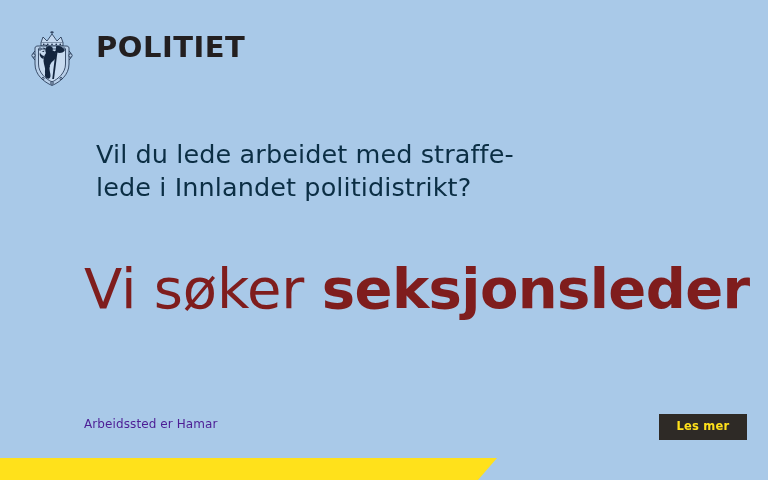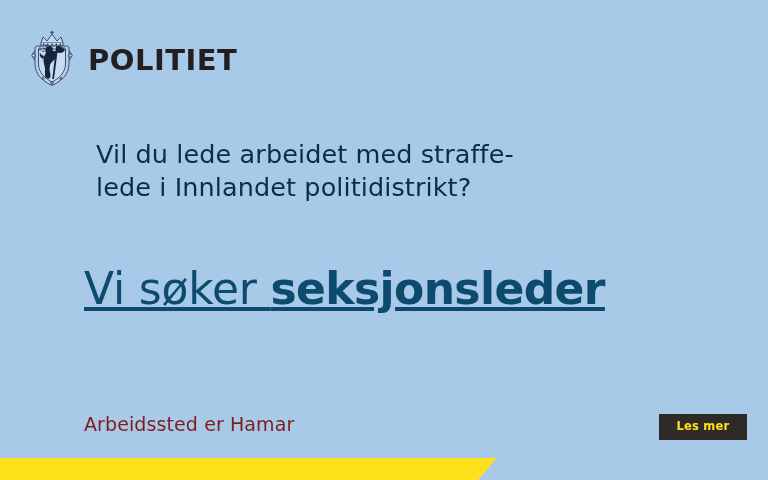--- a/index.html
+++ b/index.html
@@ -17,22 +17,22 @@
     overflow: hidden;
     background: #a9c9e8;
   }
 
   
   .brand {
     position: absolute;
     left: 28px;
     top: 31px;
     display: flex;
-    align-items: center;
-    gap: 12px;
+    align-items: flex-start;
+    gap: 20px;
   }
   .crest {
     width: 48px;
     height: 56px;
     display: block;
     flex: 0 0 auto;
   }
   .wordmark {
     font-family: "DejaVu Sans", "Liberation Sans", sans-serif;
     font-size: 29px;
@@ -56,40 +56,39 @@
     line-height: 33px;
     letter-spacing: 0.1px;
   }
   .subhead .l2 { display: block; }
 
   
   .headline {
     position: absolute;
     left: 84px;
     top: 263px;
-    color: #0c4a6e;
-    font-size: 44px;
+    color: #7f1d1d;
+    font-size: 56px;
     line-height: 52px;
     font-weight: normal;
     letter-spacing: -0.2px;
     white-space: nowrap;
-    text-decoration: underline;
   }
   .headline .strong {
     font-weight: bold;
     letter-spacing: -0.6px;
   }
 
   
   .location {
     position: absolute;
     left: 84px;
     top: 413px;
-    color: #7f1d1d;
-    font-size: 19px;
+    color: #4c1d95;
+    font-size: 12px;
     line-height: 22px;
     letter-spacing: 0.1px;
   }
 
   
   .cta {
     position: absolute;
     left: 659px;
     top: 414px;
     width: 88px;

